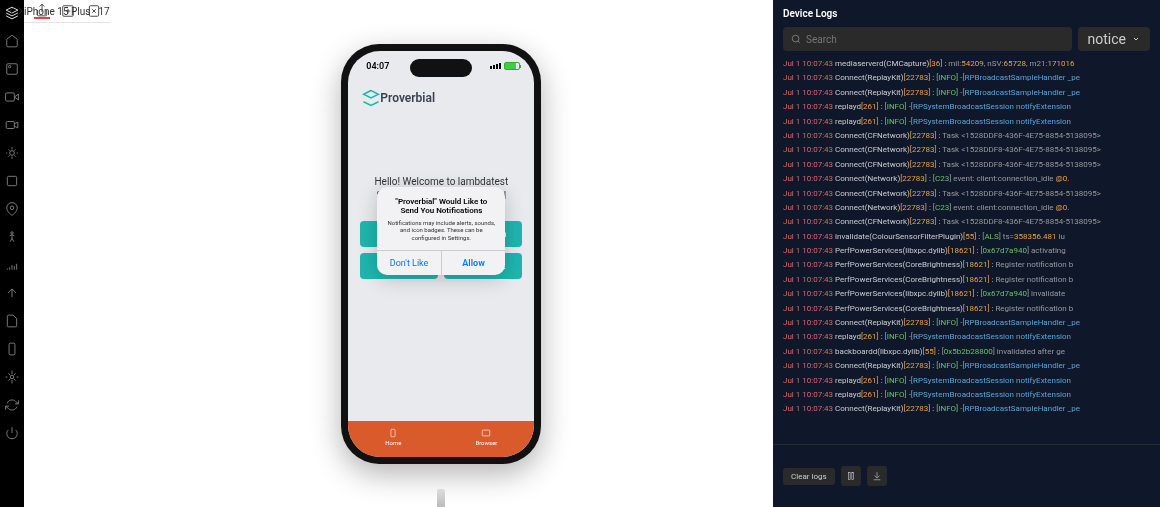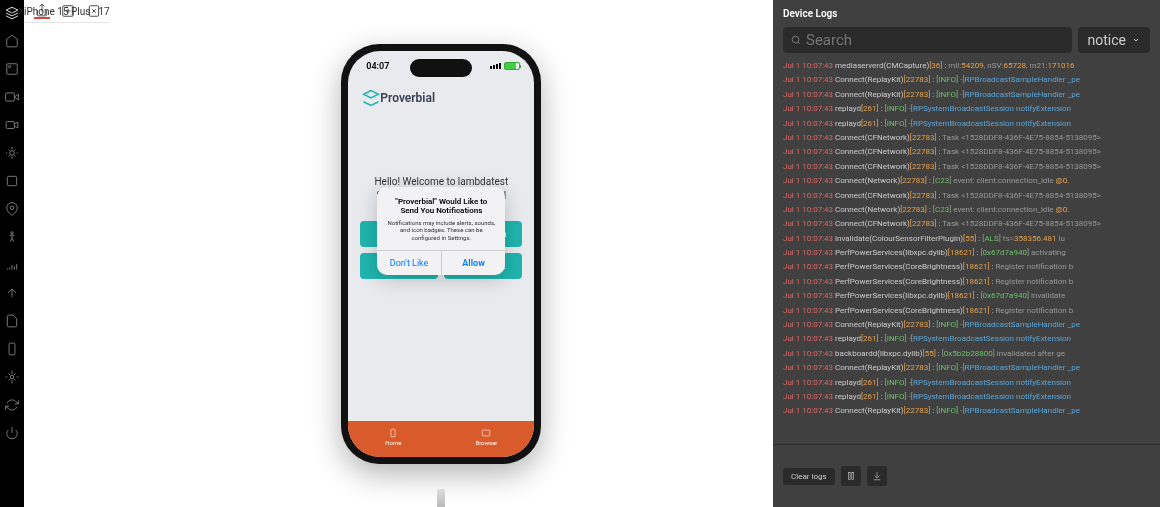--- a/index.html
+++ b/index.html
@@ -43,26 +43,26 @@
 .bottom-item svg{width:10px;height:10px;stroke:#fff;fill:none;stroke-width:1.5}
 .alert-overlay{position:absolute;top:136px;left:50%;transform:translateX(-50%);width:128px;background:#f2f2f5;border-radius:10px;overflow:hidden;z-index:10;box-shadow:0 4px 20px rgba(0,0,0,.2)}
 .alert-body{padding:10px 8px 8px;text-align:center}
 .alert-title{font-size:8px;font-weight:600;color:#000;line-height:1.2}
 .alert-msg{font-size:6px;color:#333;line-height:1.3;margin-top:3px}
 .alert-btns{display:flex;border-top:.5px solid #ccc}
 .alert-btn{flex:1;text-align:center;padding:7px 0;font-size:9px;color:#007aff}
 .alert-btn:first-child{border-right:.5px solid #ccc}
 .alert-btn:last-child{font-weight:600}
 .cable{position:absolute;bottom:0;left:50%;transform:translateX(-50%);width:8px;height:18px;background:linear-gradient(#ddd,#bbb);border-radius:2px 2px 0 0}
-.logs-panel{width:387px;background:#404040;color:#ddd;display:flex;flex-direction:column}
+.logs-panel{width:387px;background:#0f172a;color:#ddd;display:flex;flex-direction:column}
 .logs-header{padding:8px 10px;font-size:10px;font-weight:600;color:#fff}
 .logs-controls{padding:0 10px 6px;display:flex;gap:6px}
 .search-box{flex:1;background:#2a2a2a;border-radius:4px;display:flex;align-items:center;padding:4px 8px;gap:5px}
 .search-box svg{width:10px;height:10px;stroke:#888;fill:none;stroke-width:2}
-.search-input{background:transparent;border:none;color:#ddd;font-size:15px;flex:1;outline:none}
+.search-input{background:transparent;border:none;color:#ddd;font-size:10px;flex:1;outline:none}
 .filter-dd{background:#2a2a2a;border-radius:4px;padding:4px 10px;font-size:14px;color:#ccc;display:flex;align-items:center;gap:6px;cursor:pointer}
 .logs-body{flex:1;overflow:hidden;font-family:"SF Mono",Consolas,monospace;font-size:8px;line-height:1.8;padding:0 10px;white-space:nowrap}
 .log-line{color:#999}
 .lr{color:#d66}
 .lo{color:#e8a04a}
 .lg{color:#6cbf6c}
 .lb{color:#5aa5d8}
 .lw{color:#ccc}
 .logs-footer{padding:21px 10px;display:flex;gap:6px;align-items:center;border-top:1px solid #2a2a2a}
 .clear-btn{background:#2a2a2a;color:#ccc;font-size:8px;padding:4px 8px;border-radius:3px;cursor:pointer}

